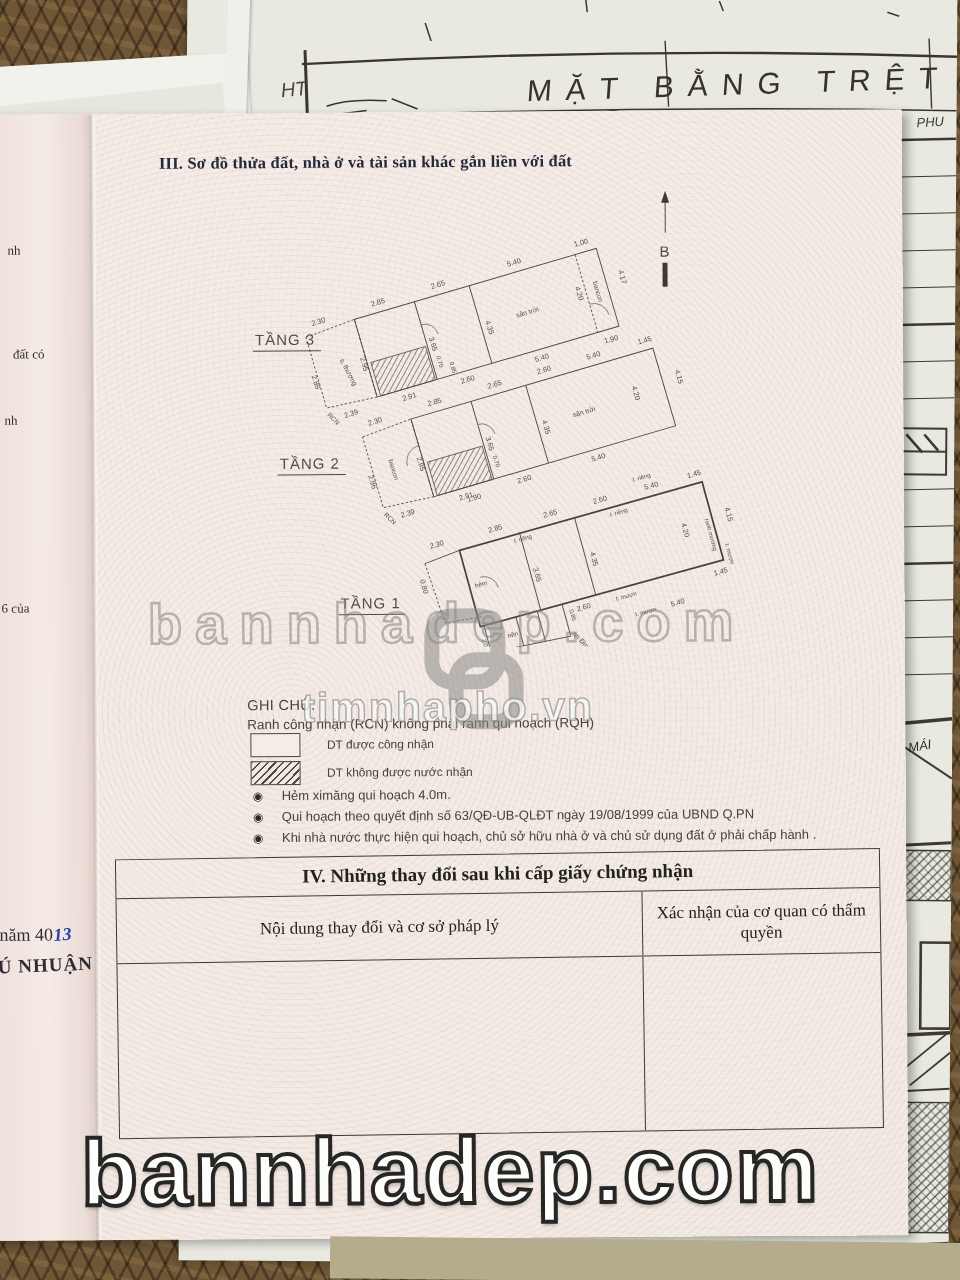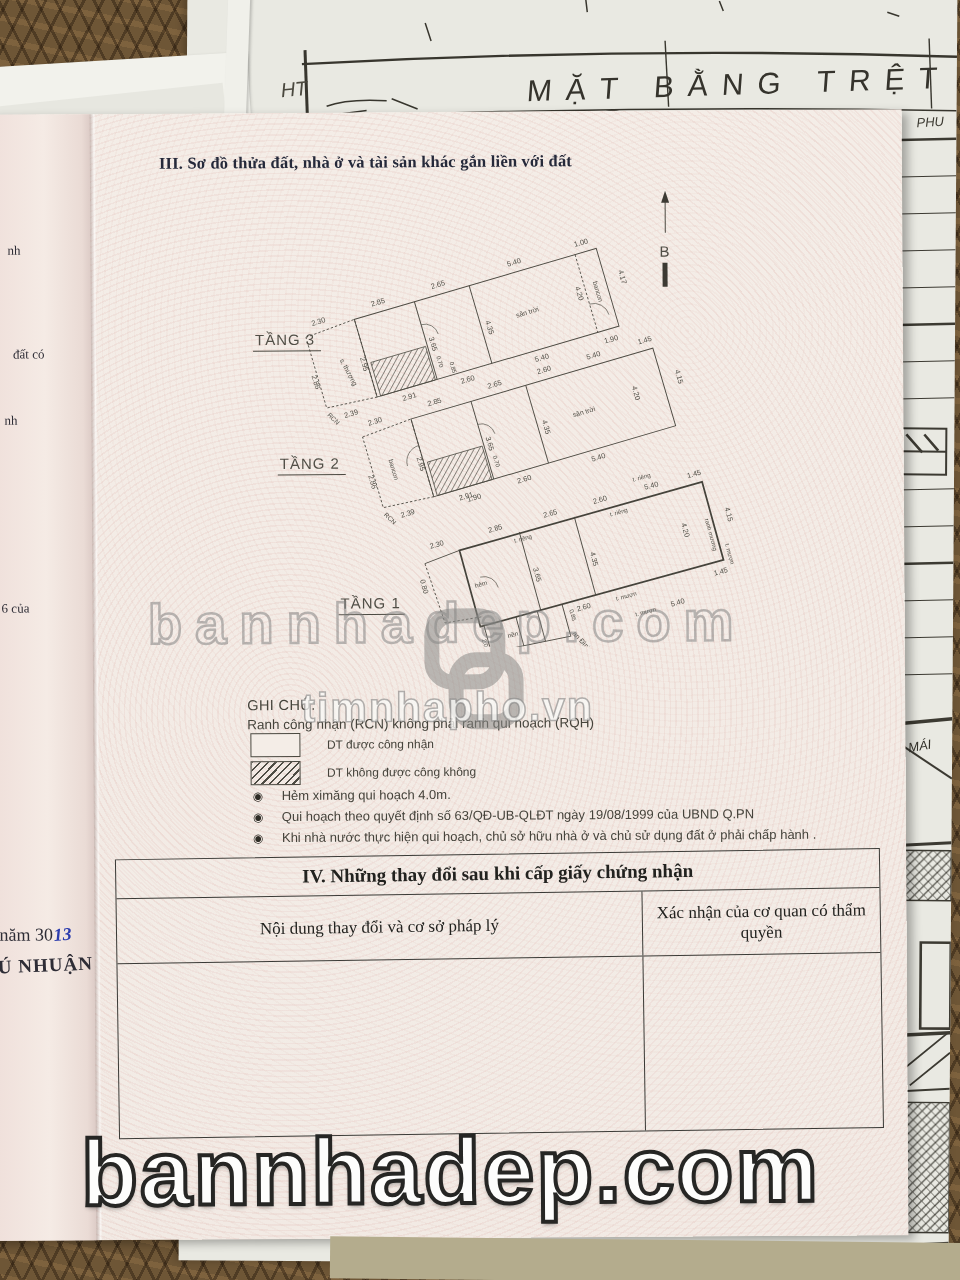--- a/index.html
+++ b/index.html
@@ -174,21 +174,21 @@
 <div class="abs sheet-c"></div>
 
 <div class="abs page">
   <div class="abs fold-col"></div>
   <div class="abs crease"></div>
 
   <div class="abs frag" style="left:20px;top:128px">nh</div>
   <div class="abs frag" style="left:25px;top:232px">đất có</div>
   <div class="abs frag" style="left:16px;top:298px">nh</div>
   <div class="abs frag" style="left:12px;top:486px">6 của</div>
-  <div class="abs frag frag-year"><span>năm 30</span><span class="hw-blue">13</span></div>
+  <div class="abs frag frag-year"><span>năm 40</span><span class="hw-blue">13</span></div>
   <div class="abs frag frag-district">Ú NHUẬN</div>
 
   <div class="abs h3-title">III. Sơ đồ thửa đất, nhà ở và tài sản khác gắn liền với đất</div>
 
   <svg class="abs plan-svg" style="left:95px;top:60px" width="660" height="475">
     <defs>
       <pattern id="hp" width="5" height="5" patternUnits="userSpaceOnUse" patternTransform="rotate(45)">
         <line x1="0" y1="0" x2="0" y2="5" stroke="#4c4a42" stroke-width="1.3"></line>
       </pattern>
     </defs>
@@ -313,21 +313,21 @@
   </svg>
 
   <div class="abs gchu">GHI CHÚ:</div>
   <div class="abs gline">Ranh công nhận (RCN) không phải ranh qui hoạch (RQH)</div>
   <div class="abs" style="left:260px;top:620px">
     <div class="sw" style="display:inline-block;vertical-align:middle"></div>
     <span class="swlab" style="margin-left:22px;vertical-align:middle">DT  được công nhận</span>
   </div>
   <div class="abs" style="left:260px;top:648px">
     <div class="sw hatch" style="display:inline-block;vertical-align:middle"></div>
-    <span class="swlab" style="margin-left:22px;vertical-align:middle">DT không được công không</span>
+    <span class="swlab" style="margin-left:22px;vertical-align:middle">DT không được nước nhận</span>
   </div>
   <div class="abs" style="left:262px;top:673px">
     <span class="bullet">◉</span>
     <span class="note" style="margin-left:14px">Hẻm ximăng qui hoạch 4.0m.</span>
   </div>
   <div class="abs" style="left:262px;top:694px">
     <span class="bullet">◉</span>
     <span class="note" style="margin-left:14px">Qui hoạch theo quyết định số 63/QĐ-UB-QLĐT ngày 19/08/1999 của UBND Q.PN</span>
   </div>
   <div class="abs" style="left:262px;top:715px">

